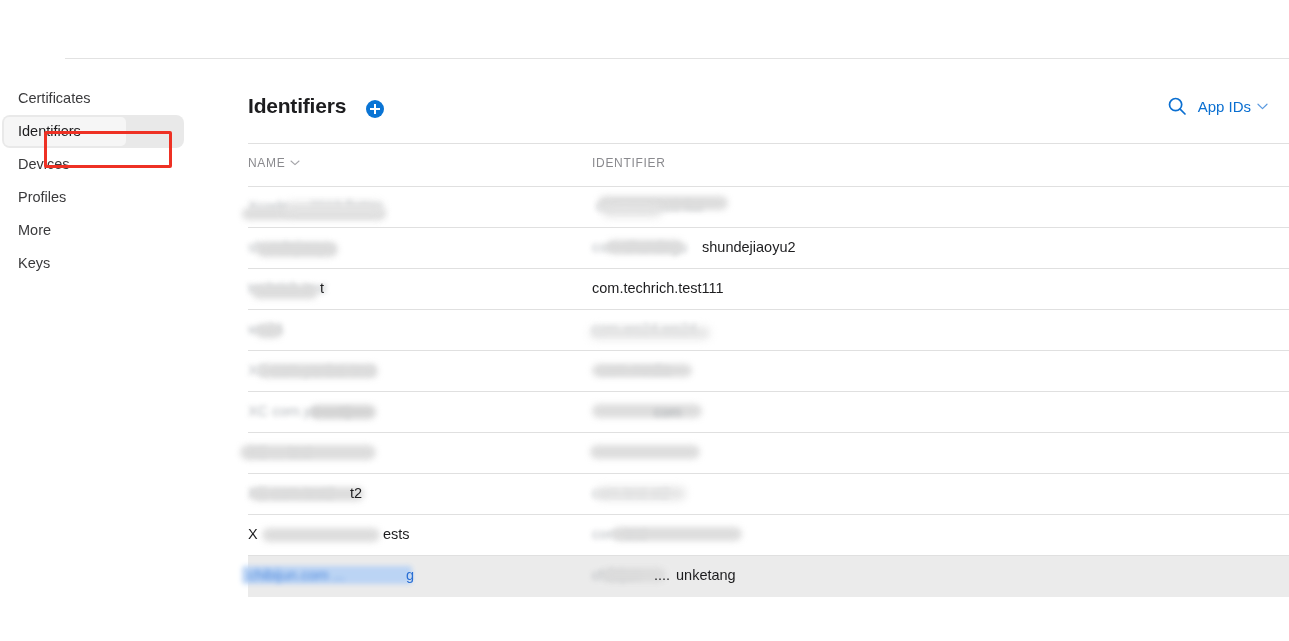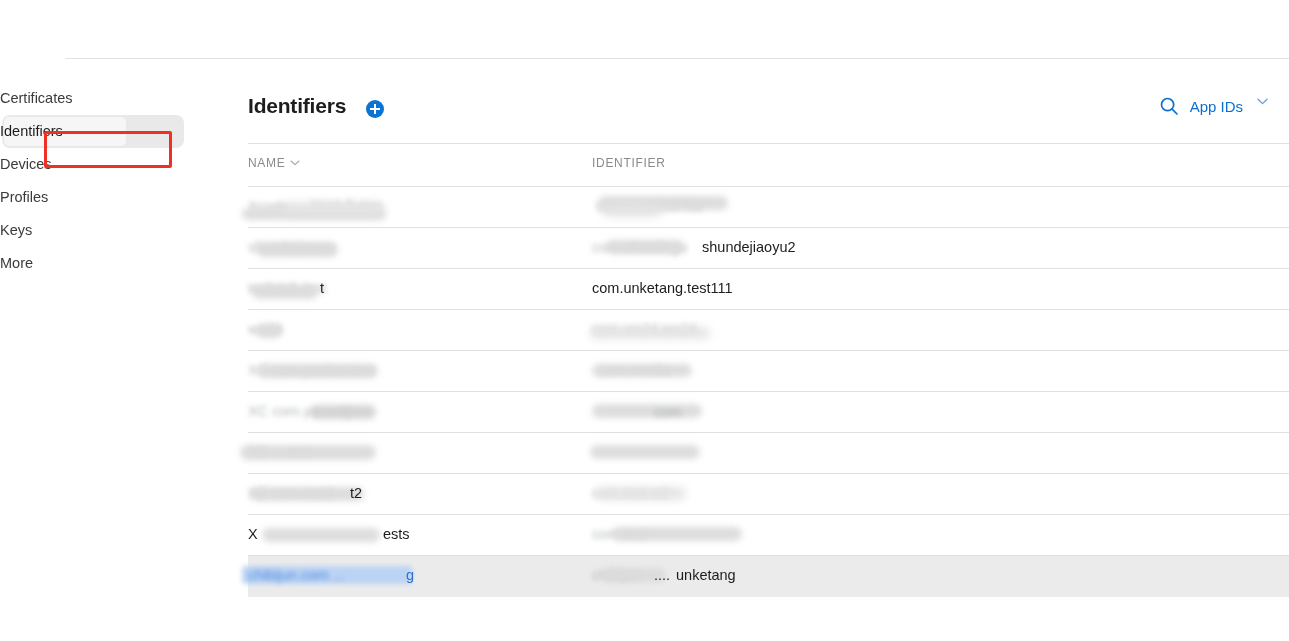--- a/index.html
+++ b/index.html
@@ -25,20 +25,21 @@
     background: #e2e2e2;
   }
 
   
   .sidebar {
     position: absolute; left: 0; top: 82px; width: 240px; height: 240px;
   }
   .nav-item {
     position: relative;
     height: 33px; line-height: 33px;
+    padding-left: 18px;
     font-size: 14.5px; color: #3a3a3c;
     white-space: nowrap;
     cursor: pointer;
   }
   .nav-item .nav-label { position: relative; z-index: 2; }
 
   .nav-item.selected { color: #1d1d1f; }
   .nav-item.selected .nav-pill {
     position: absolute; left: 2px; top: 0px;
     width: 182px; height: 33px;
@@ -77,21 +78,21 @@
   }
   .add-btn::before { left: 4px; top: 8px; width: 10px; height: 2px; }
   .add-btn::after  { left: 8px; top: 4px; width: 2px; height: 10px; }
 
   .toolbar-right {
     position: absolute; right: 21px; top: 14px;
     display: flex; align-items: center; gap: 11px;
   }
   .search-icon { width: 20px; height: 20px; cursor: pointer; display:block; }
   .filter-select {
-    display: flex; align-items: flex-start; gap: 14px;
+    display: flex; align-items: center; gap: 6px;
     font-size: 15px; color: #0a6fd1; cursor: pointer; white-space: nowrap;
   }
   .chev { width: 11px; height: 7px; display: block; }
 
   
   .table { position: absolute; left: 0; top: 61px; width: 1041px; }
   .rule-full {
     position: absolute; left: 0; width: 1041px; height: 1px; background: #e0e0e0;
   }
   .col-head {
@@ -158,25 +159,25 @@
 
     <div class="nav-item">
       <span class="nav-label">Devices</span>
     </div>
 
     <div class="nav-item">
       <span class="nav-label">Profiles</span>
     </div>
 
     <div class="nav-item">
+      <span class="nav-label">More</span>
+    </div>
+
+    <div class="nav-item">
       <span class="nav-label">Keys</span>
-    </div>
-
-    <div class="nav-item">
-      <span class="nav-label">More</span>
     </div>
   </nav>
 
   <div class="anno-box"></div>
 
   <main class="content">
 
     <div class="content-head">
       <div class="section-title">Identifiers</div>
       <div class="add-btn"></div>
@@ -242,21 +243,21 @@
       </div>
       <div class="rule-full" style="top:125px;"></div>
 
       <div class="row" style="top:126px;">
         <div class="cell cell-name">
           <span class="ghost-text" style="left:0;top:0;">techrich test</span>
           <span class="smudge" style="left:4px;top:5px;width:66px;height:14px;"></span>
           <span style="position:absolute;left:72px;top:0;">t</span>
         </div>
         <div class="cell cell-id">
-          <span style="position:absolute;left:0;top:0;">com.unketang.test111</span>
+          <span style="position:absolute;left:0;top:0;">com.techrich.test111</span>
         </div>
       </div>
       <div class="rule-full" style="top:166px;"></div>
 
       <div class="row" style="top:167px;">
         <div class="cell cell-name">
           <span class="ghost-text" style="left:0;top:0;">wo24</span>
           <span class="smudge" style="left:8px;top:3px;width:26px;height:14px;"></span>
         </div>
         <div class="cell cell-id">

